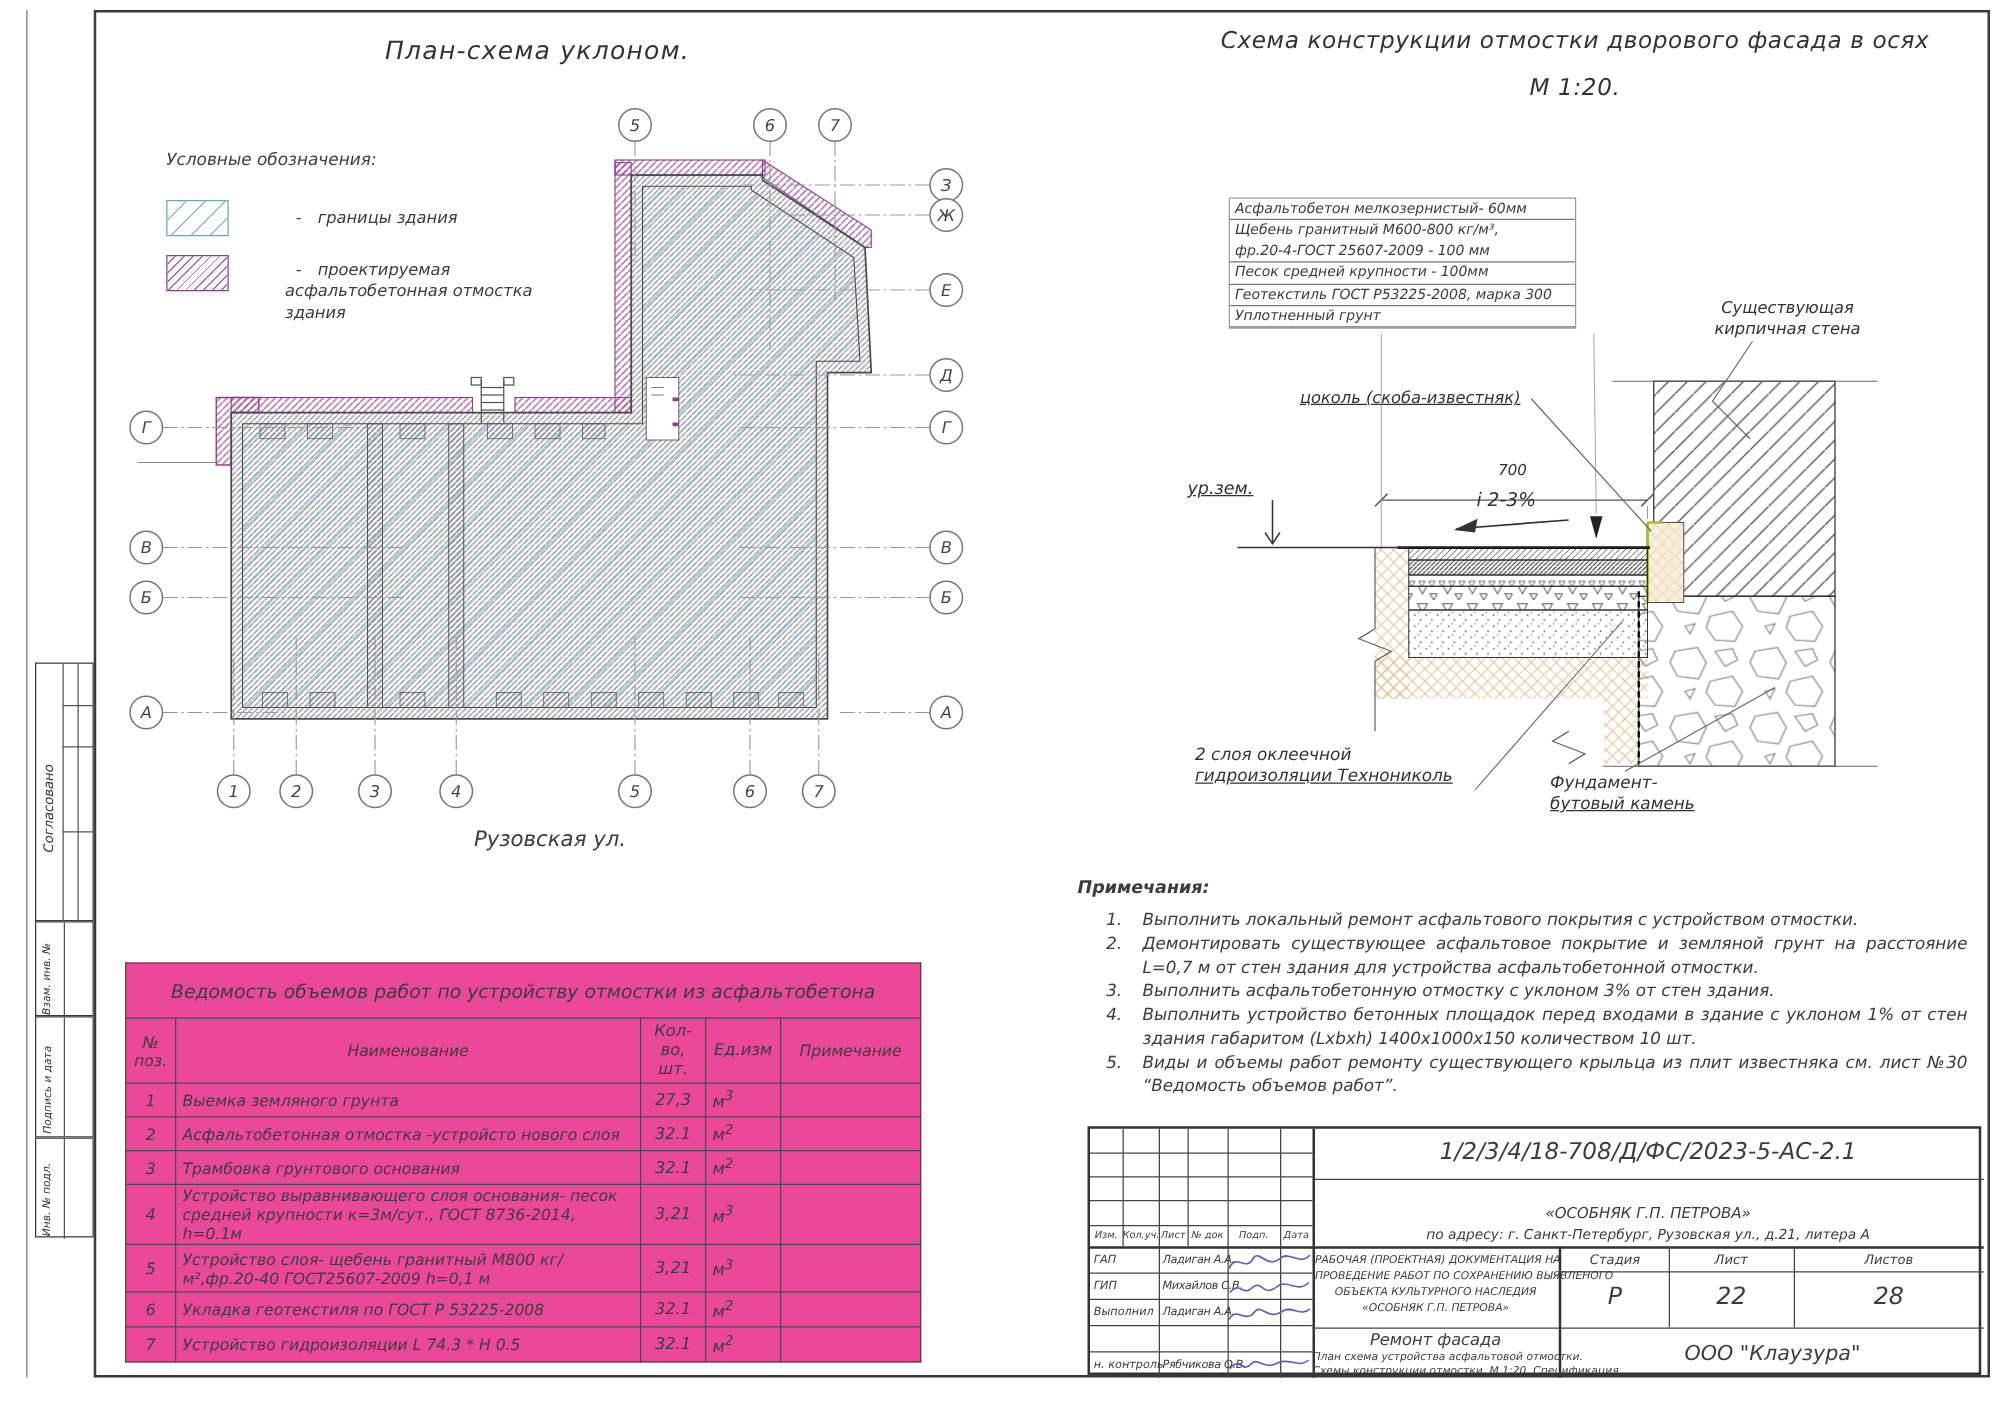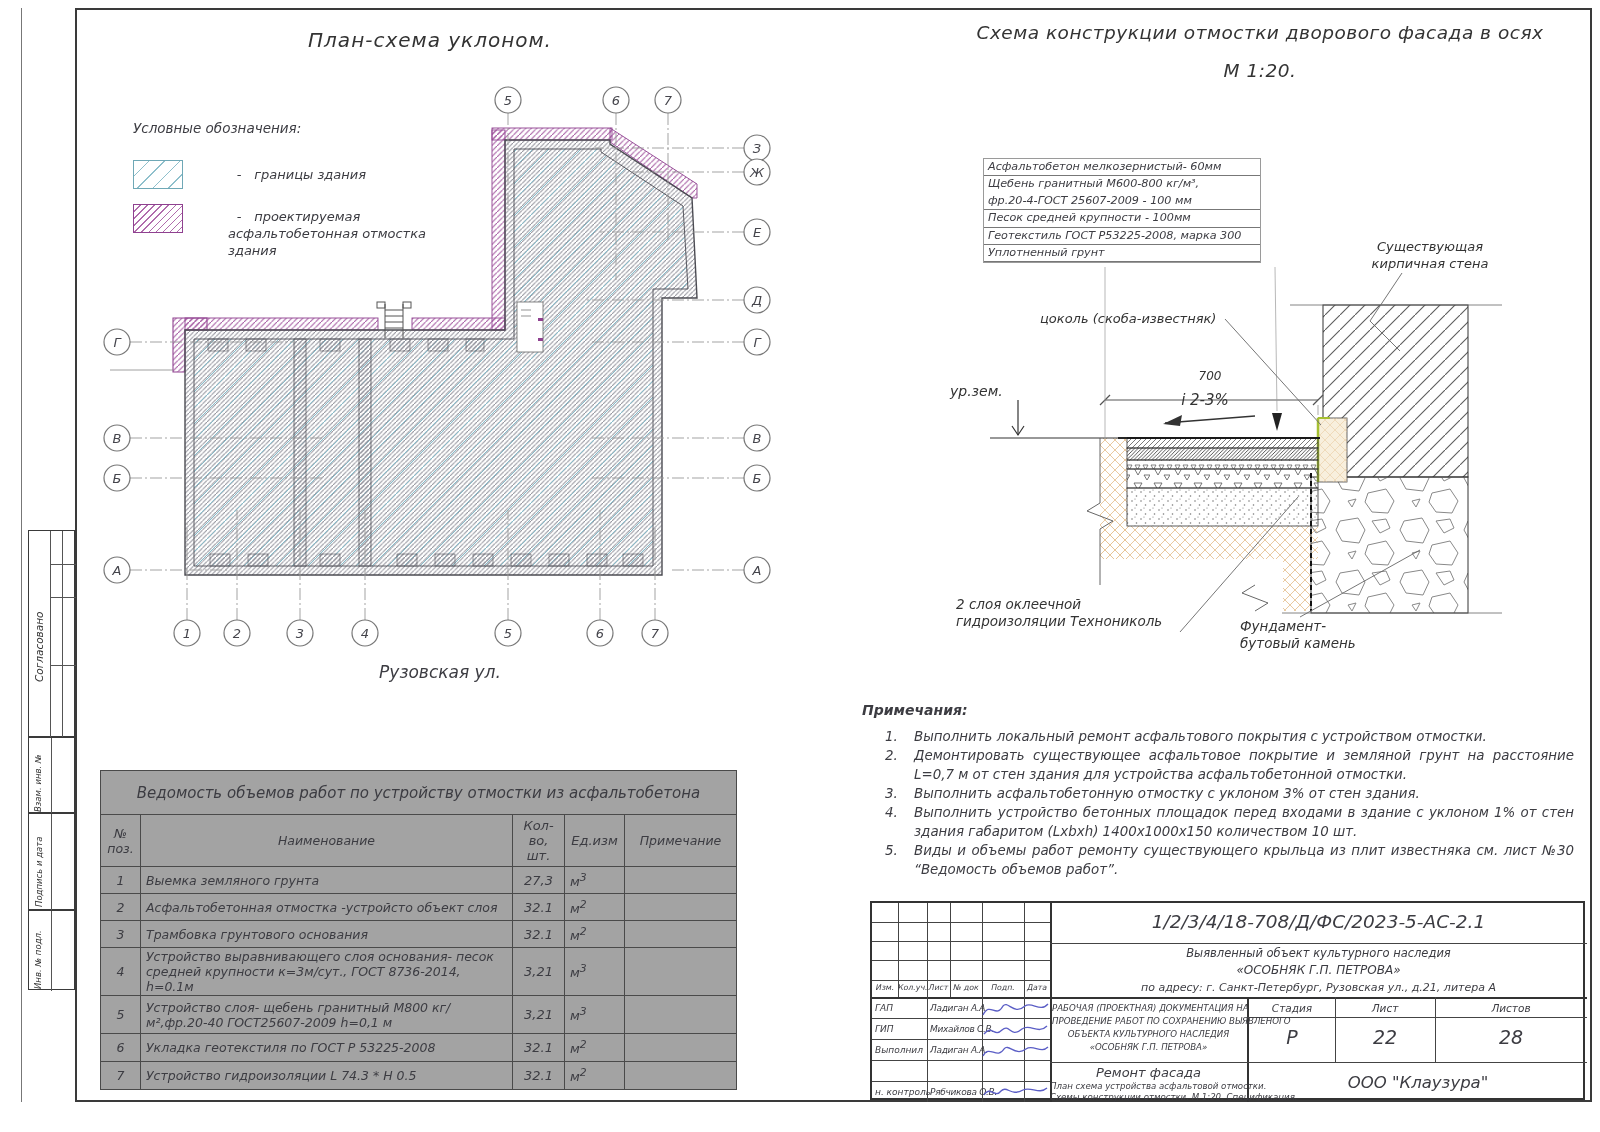--- a/index.html
+++ b/index.html
@@ -1,21 +1,21 @@
 <!DOCTYPE html>
 <html><head>
 <meta charset="utf-8">
 <style>
   *{margin:0;padding:0;box-sizing:border-box}
   html,body{width:1600px;height:1132px;background:#fff;overflow:hidden}
   body{position:relative;font-family:"DejaVu Sans",sans-serif;font-style:italic;color:#3c3c42}
   .abs{position:absolute}
   .ctr{text-align:center}
   .pre{white-space:pre-line}
-  .u{}
+  .u{text-decoration:underline}
   
   #frame{left:75px;top:8px;width:1517px;height:1094px;border:2px solid #3a3a3a}
   #edge-line{left:21px;top:8px;width:1px;height:1094px;background:#777}
   .sidebox{border:1.5px solid #3a3a3a;background:#fff}
   .vtxt{position:absolute;transform:rotate(-90deg);transform-origin:center;font-size:9px;white-space:nowrap;color:#333}
   .thin-h{position:absolute;height:1px;background:#555}
   .thin-v{position:absolute;width:1px;background:#555}
   
   .sheet-title{font-size:20px;letter-spacing:1px;color:#333}
   .sheet-title2{font-size:18.5px;letter-spacing:.5px;color:#333}
@@ -28,21 +28,21 @@
   #layer-list{left:983px;top:158px;width:278px;border:1px solid #9a9a9a;background:#fff}
   #layer-list .ln{font-size:11.2px;line-height:16.4px;padding:0 4px;white-space:nowrap}
   #layer-list .ul{border-bottom:1px solid #777}
   .call{font-size:13px;line-height:17px;color:#333}
   
   #notes{left:862px;top:702px;width:712px}
   #notes .nt{font-size:14px;font-weight:bold;margin-bottom:9px}
   #notes ol{list-style:decimal;padding-left:40px}
   #notes li{font-size:13.4px;line-height:1.42;text-align:justify;padding-left:12px}
   
-  #wtable{left:100px;top:770px;border-collapse:collapse;background:#a3a3a3}
+  #wtable{left:100px;top:770px;border-collapse:collapse;background:#ec4899}
   #wtable td{border:1px solid #4a4a4a;font-size:12.5px;padding:1px 5px;vertical-align:middle}
   #wtable .tt{font-size:15px;text-align:center;height:44px;border-width:1.5px}
   #wtable .hd{text-align:center;height:52px;font-size:12.5px}
   #wtable .num{text-align:center;width:40px}
   #wtable .nm{width:372px}
   #wtable .qt{width:52px;text-align:center;font-size:13px}
   #wtable .un{width:60px;font-size:13px}
   #wtable .nt2{width:112px}
   
   #stamp{left:870px;top:901px;width:715px;height:199px;border:2px solid #333;background:#fff}
@@ -390,21 +390,21 @@
   </tr>
   <tr style="height:27px">
     <td class="num">1</td>
     <td class="nm">Выемка земляного грунта</td>
     <td class="qt">27,3</td>
     <td class="un"><span>м</span><sup>3</sup></td>
     <td class="nt2"></td>
   </tr>
   <tr style="height:27px">
     <td class="num">2</td>
-    <td class="nm">Асфальтобетонная отмостка -устройсто объект слоя</td>
+    <td class="nm">Асфальтобетонная отмостка -устройсто нового слоя</td>
     <td class="qt">32.1</td>
     <td class="un"><span>м</span><sup>2</sup></td>
     <td class="nt2"></td>
   </tr>
   <tr style="height:27px">
     <td class="num">3</td>
     <td class="nm">Трамбовка грунтового основания</td>
     <td class="qt">32.1</td>
     <td class="un"><span>м</span><sup>2</sup></td>
     <td class="nt2"></td>
@@ -487,21 +487,20 @@
       <path d="M4,14 C12,4 14,18 22,10 C30,3 30,19 42,9 C50,3 58,15 67,6" stroke="#5b5ec6" stroke-width="1.3" fill="none"></path>
     </svg>
   <svg class="sig" style="left:108px;top:138px" width="72" height="22">
       <path d="M3,15 C9,3 17,19 24,8 C29,2 35,16 46,8 C53,3 61,13 68,6" stroke="#5b5ec6" stroke-width="1.3" fill="none"></path>
     </svg>
   <svg class="sig" style="left:108px;top:179px" width="72" height="20">
       <path d="M4,13 C10,3 15,17 21,9 C27,3 31,15 43,8 C51,4 59,13 67,6" stroke="#5b5ec6" stroke-width="1.3" fill="none"></path>
     </svg>
 
   <div class="cell ctr" style="left:178px;top:8px;width:537px;font-size:18.5px">1/2/3/4/18-708/Д/ФС/2023-5-АС-2.1</div>
-  <div class="cell ctr" style="left:178px;top:43px;width:537px;font-size:11.5px">Выявленный объект культурного наследия</div>
   <div class="cell ctr" style="left:178px;top:60px;width:537px;font-size:12px">«ОСОБНЯК Г.П. ПЕТРОВА»</div>
   <div class="cell ctr" style="left:178px;top:78px;width:537px;font-size:11px">по адресу: г. Санкт-Петербург, Рузовская ул., д.21, литера А</div>
   <div class="cell ctr" style="left:180px;top:100px;width:193px;font-size:8.6px">РАБОЧАЯ (ПРОЕКТНАЯ) ДОКУМЕНТАЦИЯ НА</div>
   <div class="cell ctr" style="left:180px;top:113px;width:193px;font-size:8.6px">ПРОВЕДЕНИЕ РАБОТ ПО СОХРАНЕНИЮ ВЫЯВЛЕНОГО</div>
   <div class="cell ctr" style="left:180px;top:126px;width:193px;font-size:8.6px">ОБЪЕКТА КУЛЬТУРНОГО НАСЛЕДИЯ</div>
   <div class="cell ctr" style="left:180px;top:139px;width:193px;font-size:8.6px">«ОСОБНЯК Г.П. ПЕТРОВА»</div>
   <div class="cell ctr" style="left:377px;top:99px;width:86px;font-size:10.5px">Стадия</div>
   <div class="cell ctr" style="left:463px;top:99px;width:100px;font-size:10.5px">Лист</div>
   <div class="cell ctr" style="left:563px;top:99px;width:152px;font-size:10.5px">Листов</div>
   <div class="cell ctr" style="left:377px;top:123px;width:86px;font-size:19px">Р</div>

